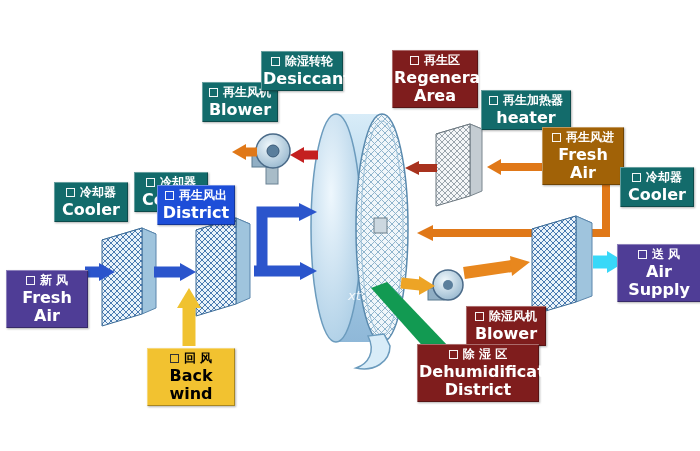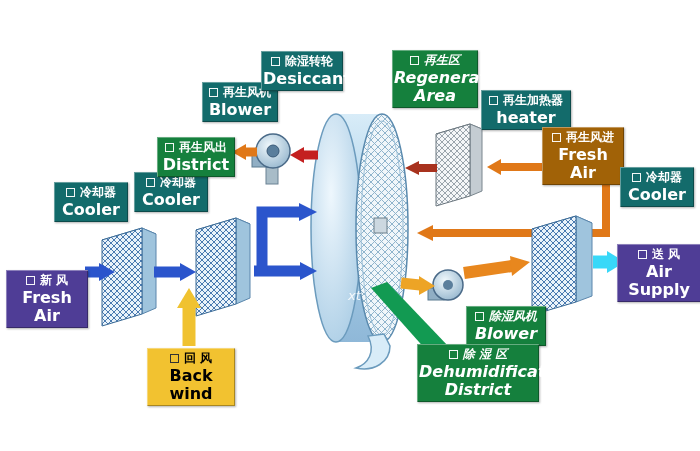--- a/index.html
+++ b/index.html
@@ -8,22 +8,22 @@
   svg.layer{position:absolute;left:0;top:0;}
   .label{position:absolute;color:#fff;text-align:center;padding:3px 2px;font-weight:bold;
          box-shadow: inset 1px 1px 0 rgba(255,255,255,.35), inset -1px -1px 0 rgba(0,0,0,.3),
                      1px 1px 2px rgba(0,0,0,.3);}
   .label .zh{font-size:12px;line-height:1.3;display:flex;align-items:center;justify-content:center;gap:5px;}
   .label .en{font-size:16px;line-height:1.15;}
   .bullet{width:7px;height:7px;border:1px solid rgba(255,255,255,.95);display:inline-block;flex:0 0 auto;}
   .dark .bullet{border-color:#333;}
   .teal{background:#136b6b;}
   .purple{background:#4f3d96;}
-  .green{background:#15803d;font-style:italic;}
-  .orange{background:#15803d;}
+  .green{background:#7f1d1d;}
+  .orange{background:#1d4ed8;margin-top:48px;}
   .blue{background:#a16207;}
   .yellow{background:#f2c230;color:#000000;}
   .wm{position:absolute;font-size:13px;font-style:italic;color:#ffffff;opacity:.85;pointer-events:none;}
 </style>
 </head>
 <body>
 
 <div class="stage">
 
   <svg class="layer" width="700" height="451" viewBox="0 0 700 451">

